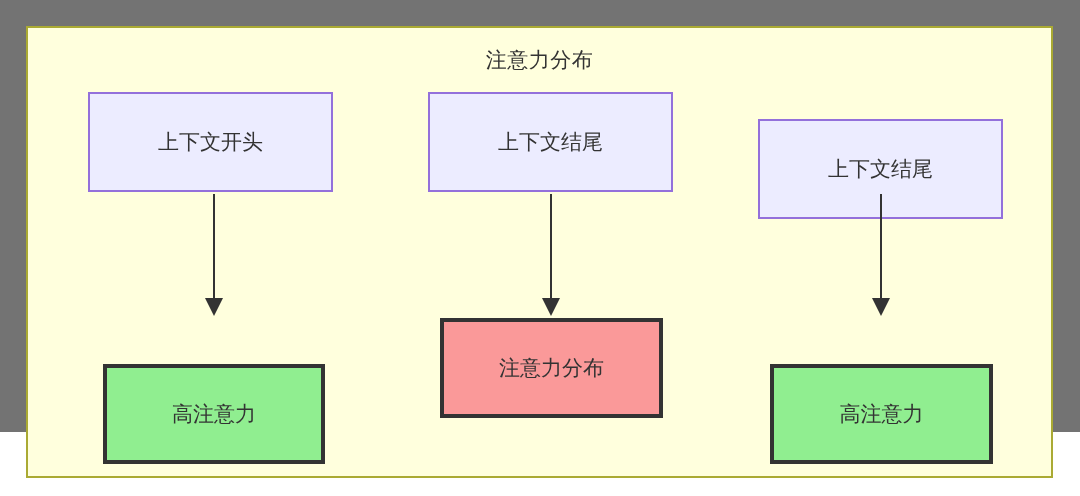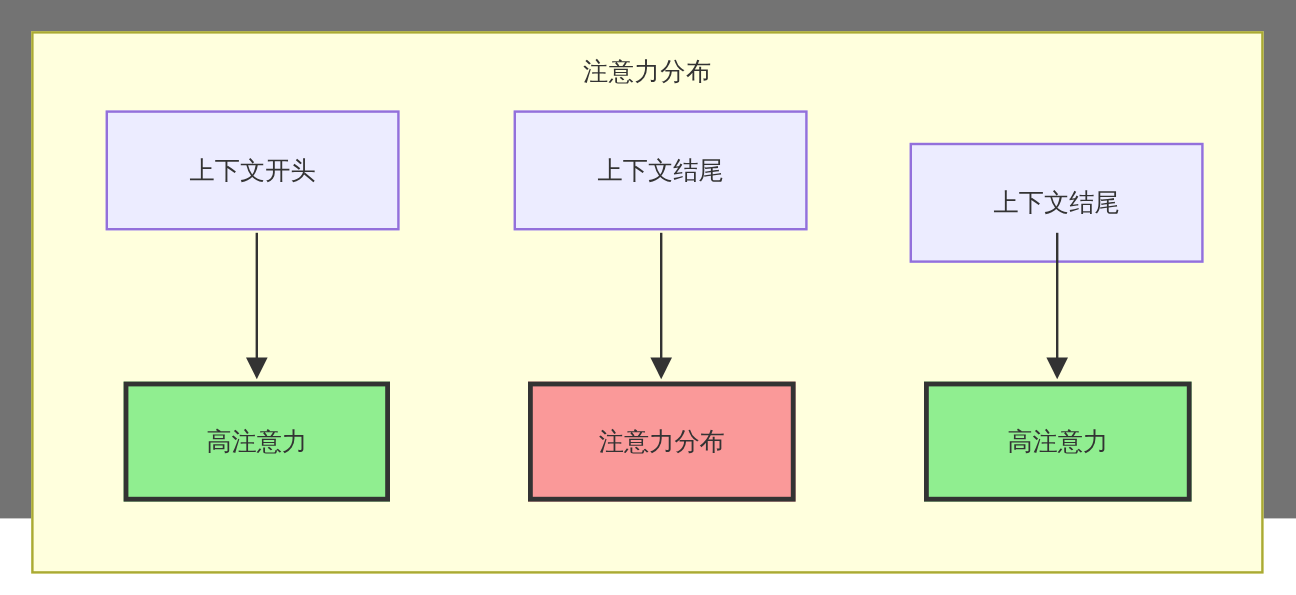--- a/index.html
+++ b/index.html
@@ -63,20 +63,21 @@
     height: 100px;
   }
 
   .node.outcome {
     height: 100px;
     border: 4px solid #333333;
   }
 
   .node.outcome.high {
     background: #90ee90;
+    margin-top: 46px;
   }
 
   .node.outcome.low {
     background: #fa9999;
   }
 
   
   .col1.source  { left: 88px;  top: 92px;  width: 245px; }
   .col2.source  { left: 428px; top: 92px;  width: 245px; }
   .col3.source  { left: 758px; top: 100px;  width: 245px; margin-top: 19px; }

